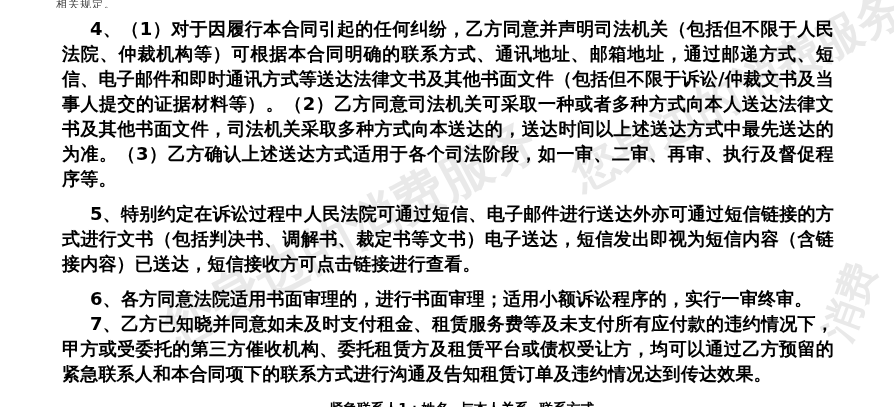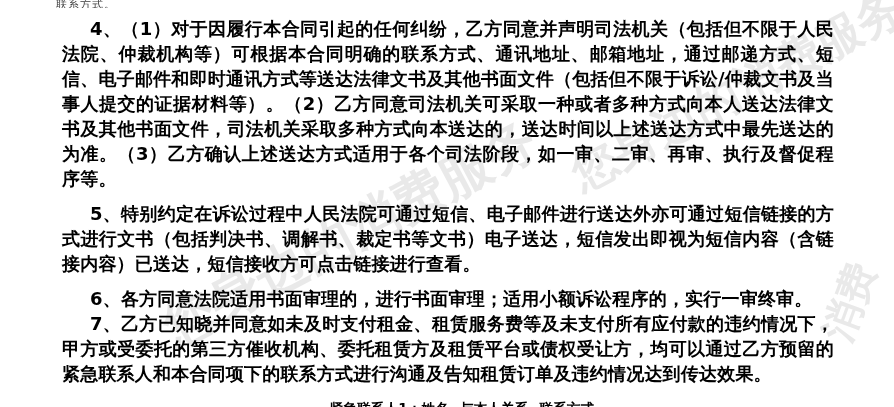--- a/index.html
+++ b/index.html
@@ -104,21 +104,21 @@
 <body>
 
 <div class="page">
 
   <div class="watermark">
     <div class="wm-text wm1">您身边的消费服务</div>
     <div class="wm-text wm2">您身边的消费服务</div>
     <div class="wm-text wm3">消费</div>
   </div>
 
-  <div class="clip-top">联系方式。</div>
+  <div class="clip-top">相关规定。</div>
 
   <p class="para block-first">4、（1）对于因履行本合同引起的任何纠纷，乙方同意并声明司法机关（包括但不限于人民法院、仲裁机构等）可根据本合同明确的联系方式、通讯地址、邮箱地址，通过邮递方式、短信、电子邮件和即时通讯方式等送达法律文书及其他书面文件（包括但不限于诉讼/仲裁文书及当事人提交的证据材料等）。（2）乙方同意司法机关可采取一种或者多种方式向本人送达法律文书及其他书面文件，司法机关采取多种方式向本送达的，送达时间以上述送达方式中最先送达的为准。（3）乙方确认上述送达方式适用于各个司法阶段，如一审、二审、再审、执行及督促程序等。</p>
   <p class="para">5、特别约定在诉讼过程中人民法院可通过短信、电子邮件进行送达外亦可通过短信链接的方式进行文书（包括判决书、调解书、裁定书等文书）电子送达，短信发出即视为短信内容（含链接内容）已送达，短信接收方可点击链接进行查看。</p>
   <p class="para tight">6、各方同意法院适用书面审理的，进行书面审理；适用小额诉讼程序的，实行一审终审。</p>
   <p class="para">7、乙方已知晓并同意如未及时支付租金、租赁服务费等及未支付所有应付款的违约情况下，甲方或受委托的第三方催收机构、委托租赁方及租赁平台或债权受让方，均可以通过乙方预留的紧急联系人和本合同项下的联系方式进行沟通及告知租赁订单及违约情况达到传达效果。</p>
 
   <div class="contact-line">
     <span>紧急联系人1：</span><span>姓名</span><span class="gap"></span><span>与本人关系</span><span class="gap"></span><span>联系方式</span>
   </div>
 

